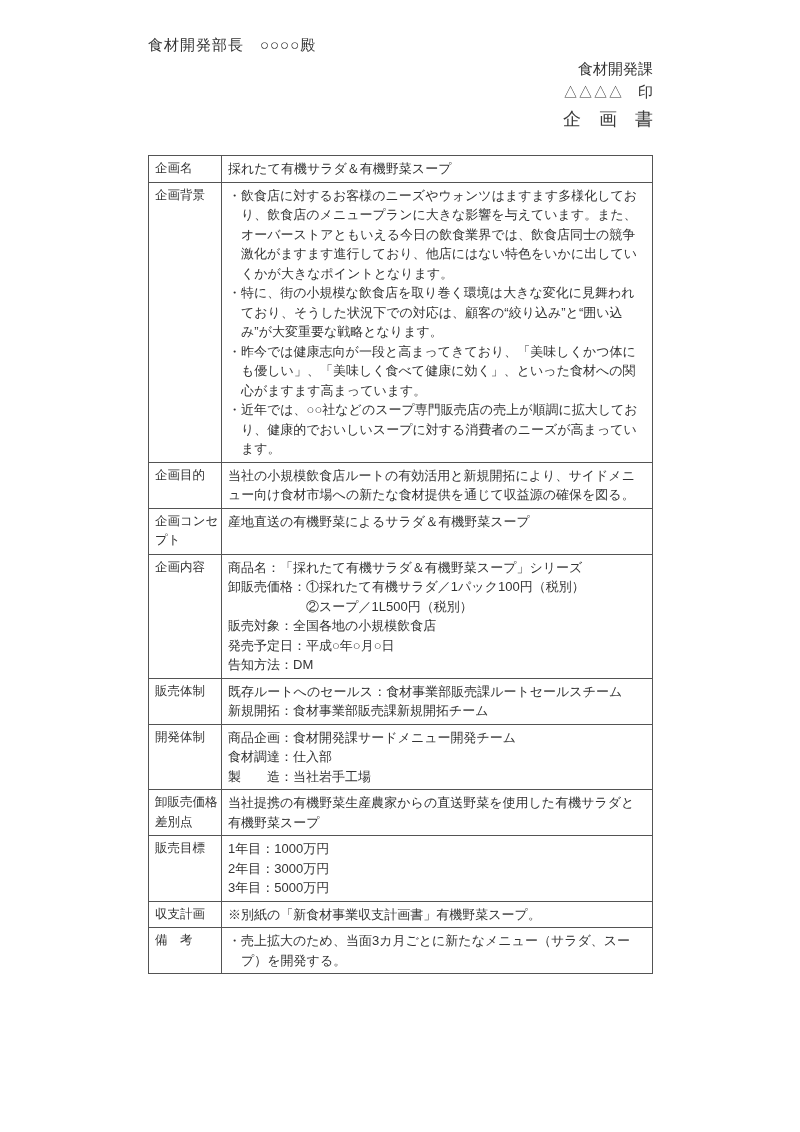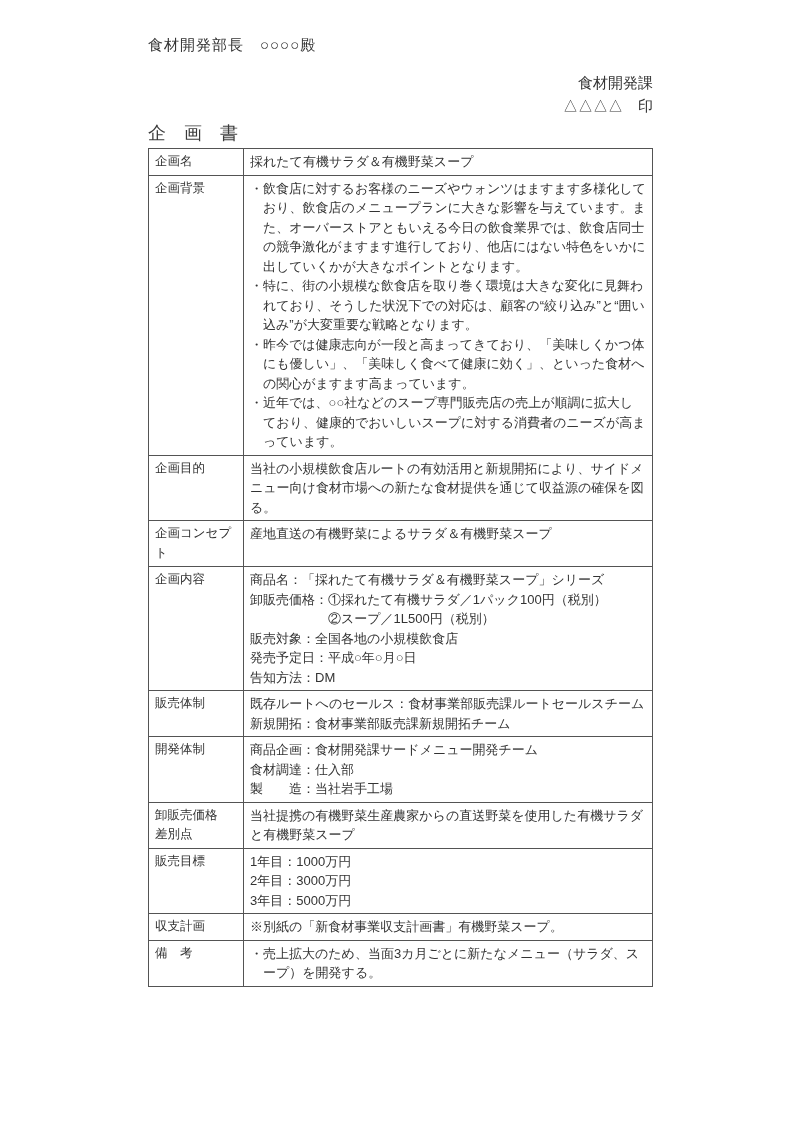--- a/index.html
+++ b/index.html
@@ -19,47 +19,47 @@
     font-size: 15px;
     line-height: 22px;
     letter-spacing: 1px;
     color: #333333;
   }
   .from-block {
     text-align: right;
     font-family: "Liberation Serif", serif;
     font-size: 15px;
     line-height: 23px;
-    margin-top: 16px;
+    margin-top: 2px;
     color: #333333;
   }
   .doc-title {
     font-family: Liberation Mono, monospace;
     font-size: 18px;
     font-weight: normal;
-    text-align: left;
-    margin: 3px 0 3px 0;
+    text-align: right;
+    margin: 3px 0 24px 0;
     color: #3a3a3a;
   }
   table.plan-table {
     border-collapse: collapse;
     width: 505px;
     table-layout: fixed;
   }
   .plan-table th, .plan-table td {
     border: 1px solid #545454;
     vertical-align: top;
     text-align: left;
     font-weight: normal;
     font-size: 13px;
     line-height: 19.5px;
     color: #333333;
   }
   th.label-cell {
-    width: 95px;
+    width: 73px;
     padding: 3px 0 3px 6px;
     white-space: pre-line;
     font-size: 12.5px;
     box-sizing: border-box;
   }
   td.content-cell {
     padding: 3px 6px;
   }
   .line { min-height: 19.5px; }
   .line.bullet {

